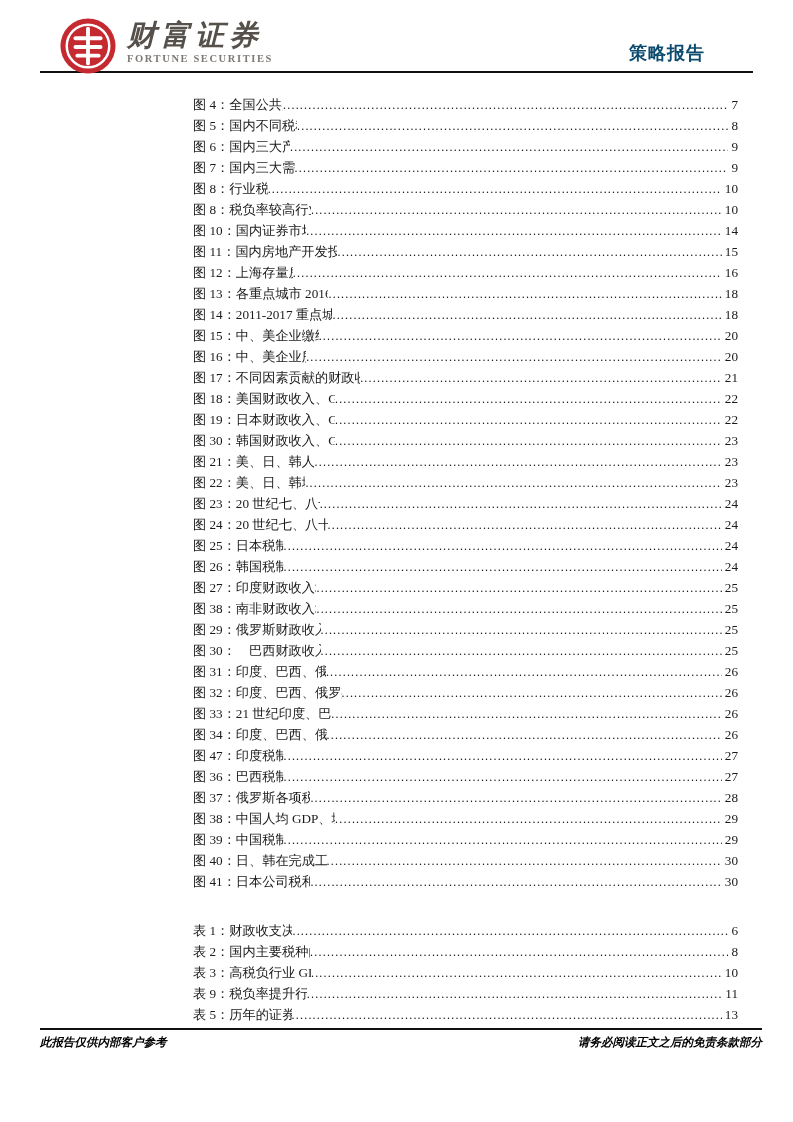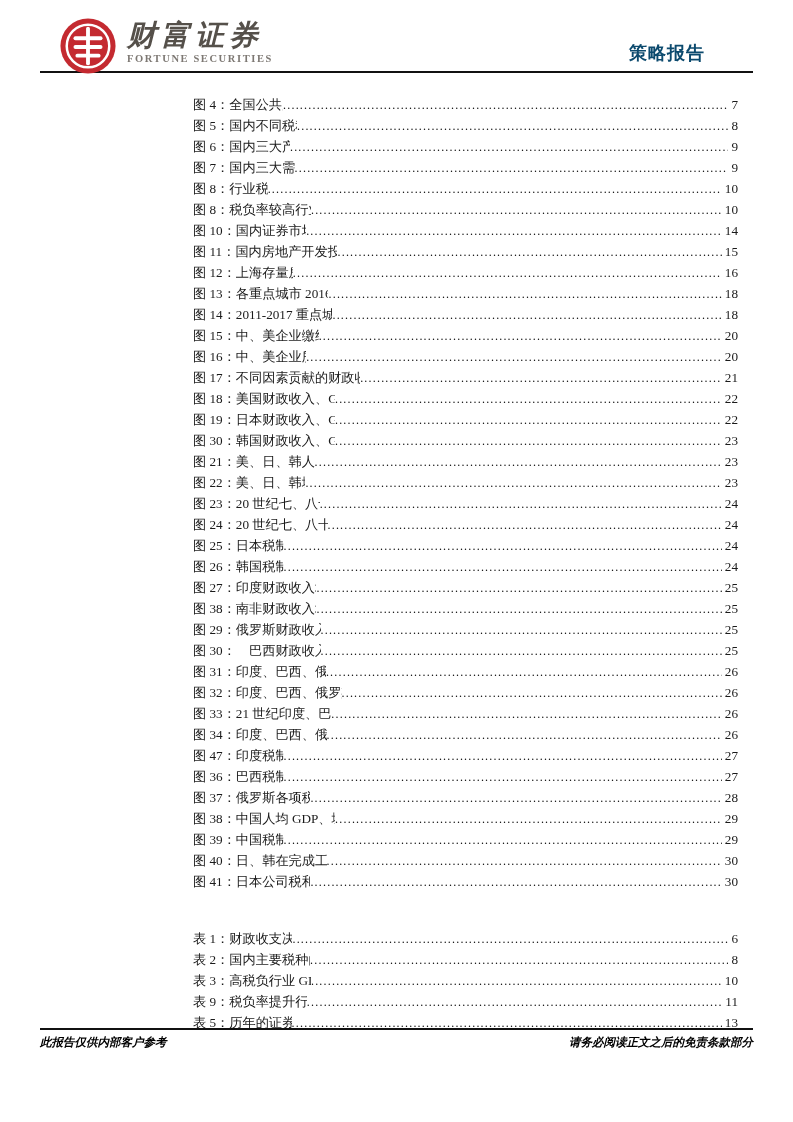--- a/index.html
+++ b/index.html
@@ -58,21 +58,21 @@
     letter-spacing: 1px;
   }
 
   
   .toc {
     position: absolute;
     left: 193px;
     width: 545px;
     top: 94px;
   }
-  .toc-section-tables { margin-top: 36px; }
+  .toc-section-tables { margin-top: 28px; }
   .toc-row {
     display: flex;
     align-items: baseline;
     height: 21px;
     font-size: 13.2px;
     line-height: 21px;
     white-space: pre;
   }
   .toc-label { flex: 0 0 auto; }
   .toc-title { flex: 0 1 auto; overflow: hidden; }
@@ -84,21 +84,21 @@
     font-size: 12px;
     letter-spacing: 1.2px;
     color: #111;
   }
   .toc-page { flex: 0 0 auto; padding-left: 3px; }
 
   
   .footer {
     position: absolute;
     left: 40px;
-    right: 40px;
+    right: 31px;
     top: 1028px;
     border-top: 2px solid #111111;
     padding-top: 5px;
     display: flex;
     justify-content: space-between;
     font-size: 11.5px;
     font-weight: bold;
     font-style: italic;
     color: #000;
   }

